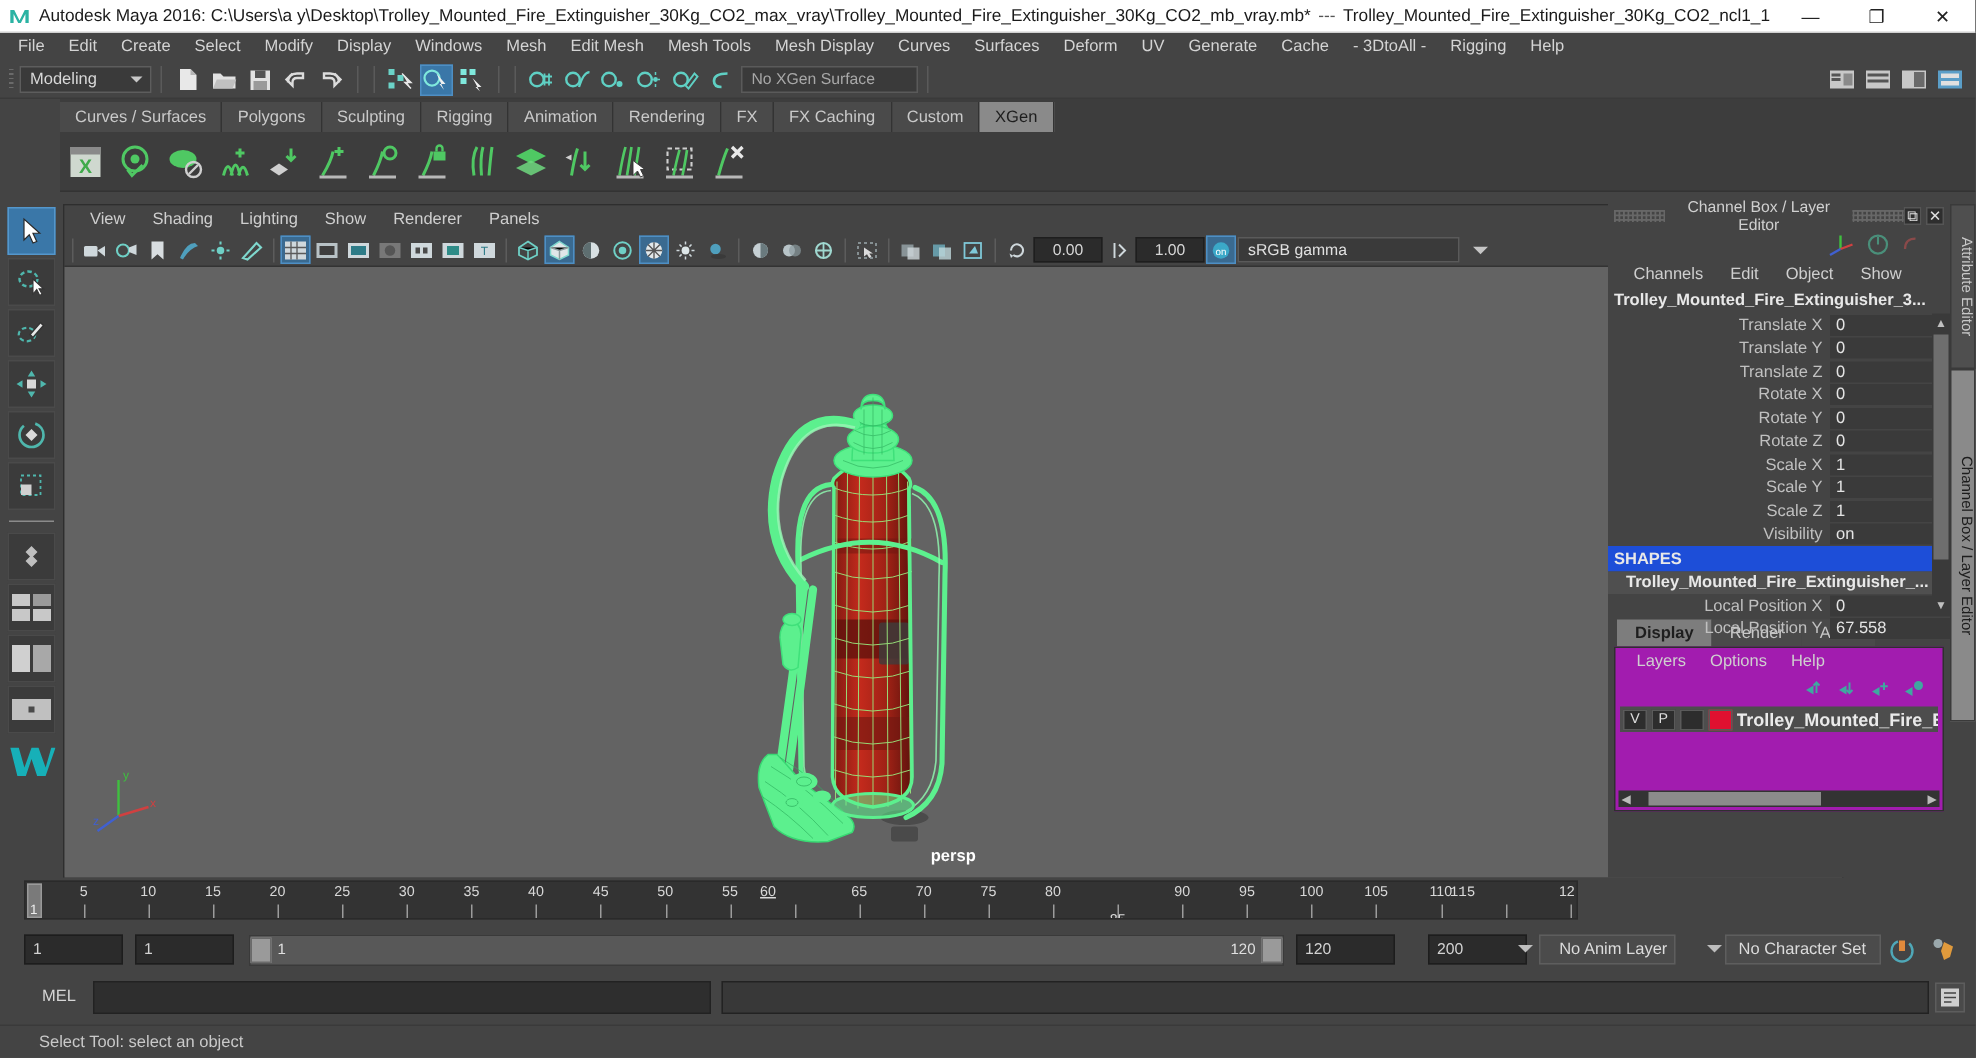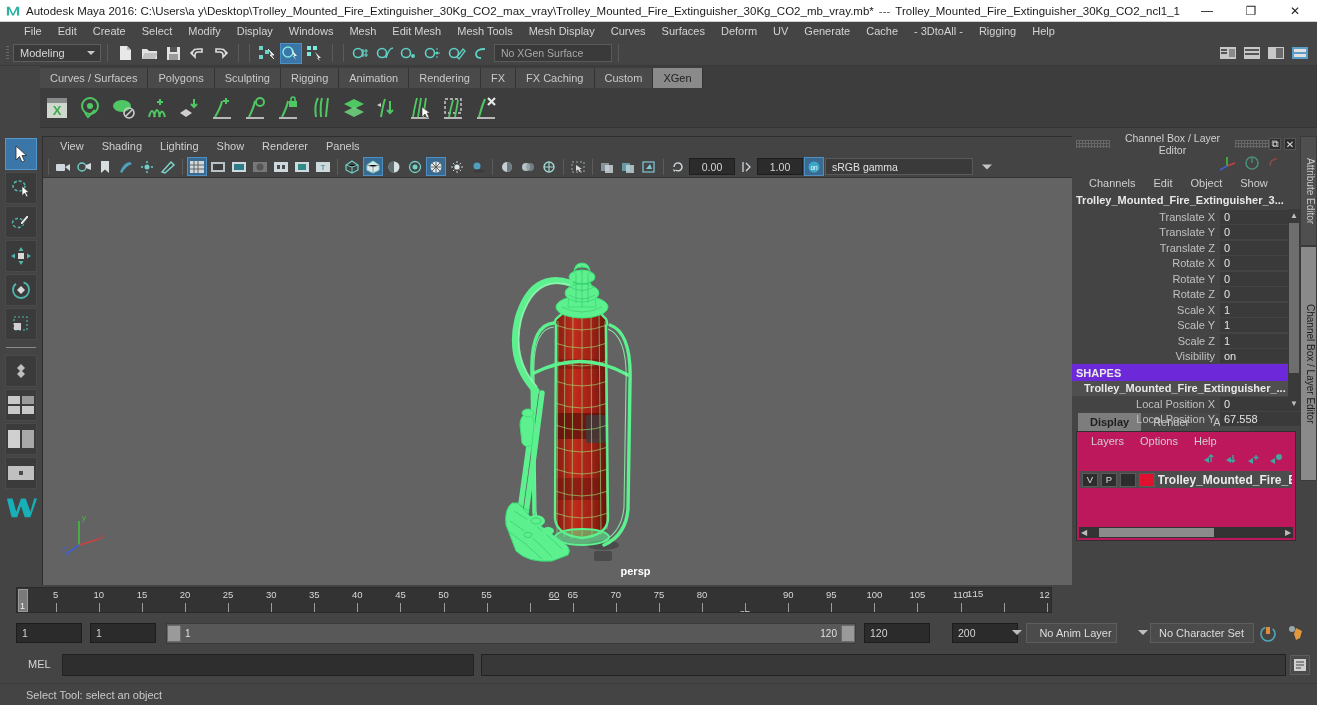--- a/index.html
+++ b/index.html
@@ -25,21 +25,21 @@
   .title-sep { padding: 0 5px; color: #555; }
   .win-btns { margin-left: auto; display: flex; height: 22px; }
   .win-btn {
     width: 44px; height: 22px; display: flex; align-items: center;
     justify-content: center; color: #222; font-size: 12px;
   }
 
   
   .menubar {
     height: 19px; background: #444444; display: flex; align-items: center;
-    padding-left: 16px; font-size: 11px; color: #d4d4d4;
+    padding-left: 4px; font-size: 11px; color: #d4d4d4;
   }
   .menubar > div { padding: 0 8px; line-height: 19px; white-space: nowrap; }
 
   
   .statusline {
     height: 25px; background: #444444; display: flex; align-items: center;
     padding-left: 4px; gap: 2px; border-bottom: 1px solid #3a3a3a;
   }
   .grip { width: 7px; height: 20px; position: relative; flex: 0 0 auto; }
   .grip::before {
@@ -159,32 +159,32 @@
   .cb-menubar { height: 18px; display: flex; align-items: center; font-size: 11px; padding-left: 8px; }
   .cb-menubar > div { padding: 0 9px; }
   .cb-objname {
     font-size: 11px; font-weight: bold; color: #e8e8e8; padding: 2px 4px 3px 4px;
     white-space: nowrap; overflow: hidden;
   }
   .chan-list { position: relative; }
   .chan-row { display: flex; height: 15.5px; align-items: center; font-size: 11px; }
   .chan-label { flex: 0 0 148px; text-align: right; padding-right: 5px; color: #c0c0c0; }
   .chan-val { flex: 1; background: #3a3a3a; height: 14px; line-height: 14px; padding-left: 4px; color: #e4e4e4; }
-  .sec-hdr { font-size: 11px; font-weight: bold; color: #e8e8e8; padding: 3px 0 2px 4px; background:#6d28d9; }
+  .sec-hdr { font-size: 11px; font-weight: bold; color: #e8e8e8; padding: 3px 0 2px 4px; background:#1d4ed8; }
   .shape-name { font-size: 11px; font-weight: bold; color: #e8e8e8; padding: 1px 0 2px 12px;
     background: #4f4f4f; white-space: nowrap; overflow: hidden; }
   .cb-scroll { position: absolute; right: 0; top: 0; width: 12px; bottom: 0; background: #3a3a3a; }
   .cb-thumb { position: absolute; left: 1px; right: 1px; top: 14px; height: 150px; background: #6e6e6e; }
   .cb-arrow { position: absolute; left: 0; width: 12px; height: 12px; color: #c0c0c0;
     display: flex; align-items: center; justify-content: center; font-size: 8px; }
 
   .layer-tabs { display: flex; height: 20px; align-items: flex-end; padding-left: 6px; margin-top: 2px; }
   .ltab { padding: 0 12px; height: 18px; line-height: 18px; font-size: 11px; background: #4a4a4a; color: #c8c8c8; }
   .ltab.active { background: #7d7d7d; color: #1e1e1e; font-weight: bold; }
-  .layer-body { background: #be185d; border: 1px solid #2f2f2f; margin: 0 4px; height: 110px; position: relative; }
+  .layer-body { background: #a21caf; border: 1px solid #2f2f2f; margin: 0 4px; height: 110px; position: relative; }
   .layer-menubar { height: 17px; display: flex; align-items: center; font-size: 11px; padding-left: 6px; }
   .layer-menubar > div { padding: 0 8px; }
   .layer-tools { height: 20px; display: flex; justify-content: flex-end; gap: 8px; padding-right: 12px; align-items: center; }
   .layer-row { display: flex; align-items: center; height: 17px; background: #4d4d4d; margin: 2px 3px; gap: 3px; padding-left: 2px; }
   .lbtn { width: 17px; height: 14px; background: #2d2d2d; border: 1px solid #5a5a5a;
     font-size: 9.5px; display: flex; align-items: center; justify-content: center; color: #ddd; }
   .lswatch { width: 17px; height: 14px; border: 1px solid #5a5a5a; }
   .lname { font-size: 12px; font-weight: bold; color: #eaeaea; white-space: nowrap; overflow: hidden; }
   .layer-hscroll { position: absolute; left: 2px; right: 2px; bottom: 2px; height: 11px; background: #333;
     display: flex; align-items: center; }
@@ -1124,21 +1124,21 @@
         <div class="ticklbl" style="left: 297.275px;">35</div>
         <div class="tick" style="left: 340.358px;"></div>
         <div class="ticklbl" style="left: 340.358px;">40</div>
         <div class="tick" style="left: 383.442px;"></div>
         <div class="ticklbl" style="left: 383.442px;">45</div>
         <div class="tick" style="left: 426.525px;"></div>
         <div class="ticklbl" style="left: 426.525px;">50</div>
         <div class="tick" style="left: 469.608px;"></div>
         <div class="ticklbl" style="left: 469.608px;">55</div>
         <div class="tick" style="left: 512.692px;"></div>
-        <div class="ticklbl" style="left: 537px; text-decoration: underline;">60</div>
+        <div class="ticklbl" style="left: 495px; text-decoration: underline;">60</div>
         <div class="tick" style="left: 555.775px;"></div>
         <div class="ticklbl" style="left: 555.775px;">65</div>
         <div class="tick" style="left: 598.858px;"></div>
         <div class="ticklbl" style="left: 598.858px;">70</div>
         <div class="tick" style="left: 641.942px;"></div>
         <div class="ticklbl" style="left: 641.942px;">75</div>
         <div class="tick" style="left: 685.025px;"></div>
         <div class="ticklbl" style="left: 685.025px;">80</div>
         <div class="tick" style="left: 728.108px;"></div>
         <div class="ticklbl" style="left: 728.108px; margin-top: 19px;">85</div>

